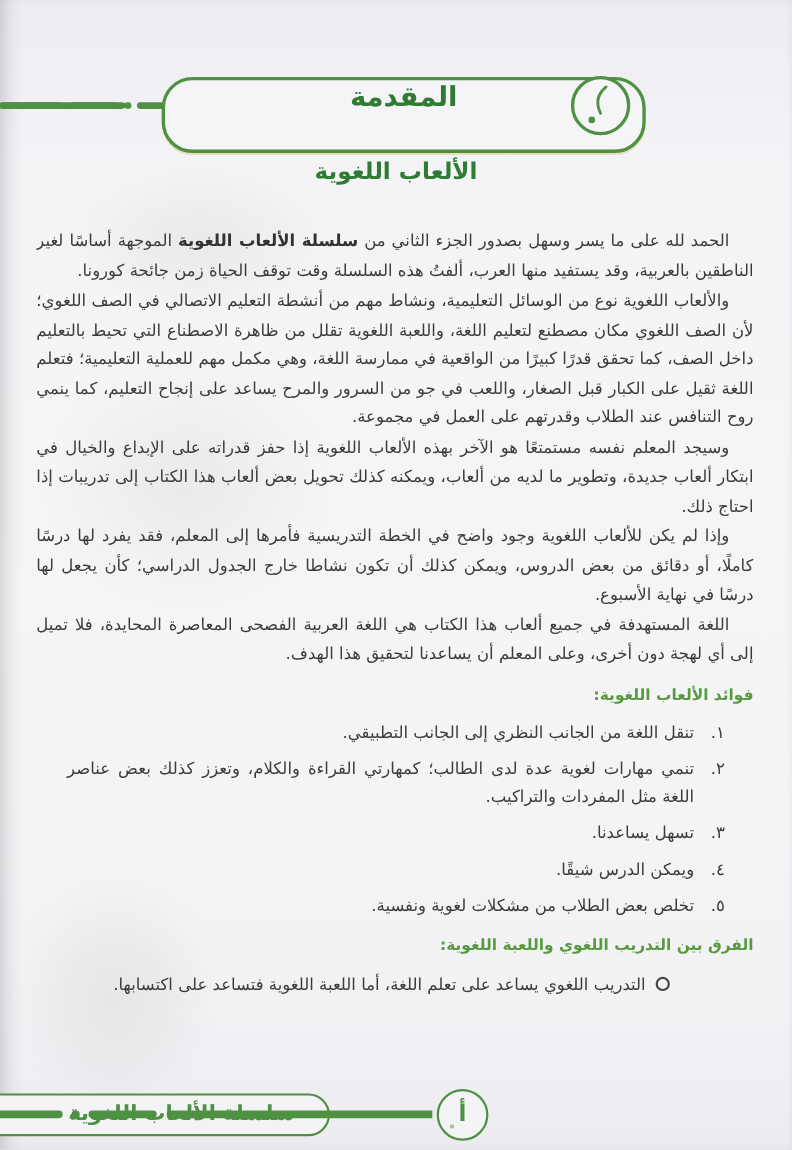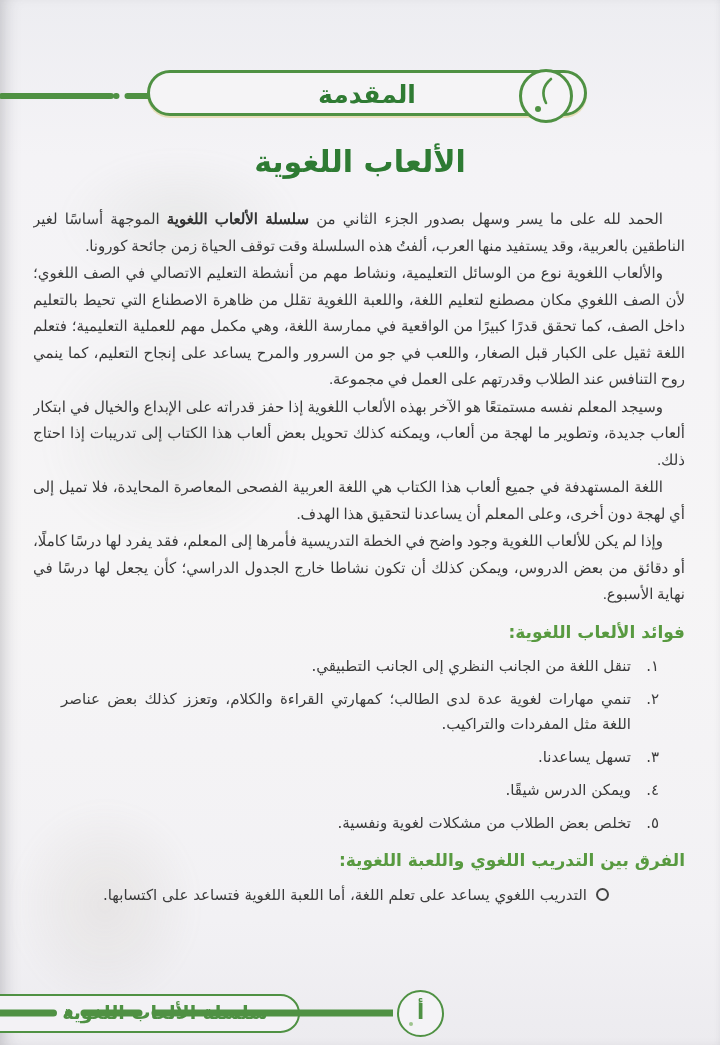--- a/index.html
+++ b/index.html
@@ -24,53 +24,53 @@
     background:radial-gradient(ellipse at center, rgba(130,140,125,.09), transparent 70%); }
   .bleed-3 { top:800px; right:520px; width:190px; height:210px;
     background:radial-gradient(ellipse at center, rgba(150,140,120,.12), transparent 70%); }
 
   
   .h-line-left {
     position:absolute; top:93px; right:606px; left:0;
     height:6px; border-radius:3px; background:var(--green);
   }
   .intro-pill {
-    position:absolute; top:70px; left:147px; width:440px; height:46px;
+    position:absolute; top:70px; left:147px; width:440px; height:69px;
     border:3px solid var(--green); border-radius:28px;
     background:#f5f4f6;
     box-shadow:0 2px 0 rgba(214,198,110,.45);
-    display:flex; align-items:flex-end; justify-content:center;
+    display:flex; align-items:flex-start; justify-content:center;
   }
   .intro-pill .tab-label {
     font-size:25px; font-weight:bold; color:#2f7b33; letter-spacing:.5px;
     padding-bottom:4px;
   }
   .h-ornament {
     position:absolute; top:68px; left:518px; width:56px; height:56px;
   }
   .h-line-right { position:absolute; top:84px; left:0; width:150px; height:24px; }
 
   
   .doc-title {
     position:absolute; top:144px; left:0; right:0;
-    text-align:center; font-size:30px; font-weight:bold; color:#2e7b33;
+    text-align:center; font-size:21px; font-weight:bold; color:#2e7b33;
   }
 
   
   .content {
     position:absolute; top:206px; right:35px; left:33px; bottom:60px;
     direction:rtl; text-align:justify;
     font-size:15px; line-height:26.5px; color:#3b3b3b;
     overflow:hidden;
   }
-  .content p { text-indent:22px; margin-bottom:1px;font-family:Liberation Serif, serif; }
+  .content p { text-indent:22px; margin-bottom:1px; }
   .content p b { font-weight:bold; color:#333; }
 
   .sec-heading {
-    color:#589a40; font-weight:bold; font-size:17px;
+    color:#589a40; font-weight:bold; font-size:14px;
     margin-top:11px; margin-bottom:9px; text-indent:0;
   }
   .num-list { margin-bottom:2px; }
   .num-item { display:flex; padding-right:26px; line-height:25px; margin-bottom:8px; }
   .num-item .num { flex:none; width:28px; color:#3b3b3b; }
   .num-item .txt { flex:1; text-align:justify;margin-left:28px; }
 
   .bullet-list { }
   .bullet-item { display:flex; padding-right:76px; line-height:25px; margin-bottom:7px; }
   .bullet-item .dot {
@@ -132,23 +132,23 @@
     </svg>
   </div>
 
   <div class="doc-title">الألعاب اللغوية</div>
 
   <div class="content">
 
     <p><span>الحمد لله على ما يسر وسهل بصدور الجزء الثاني من </span><b>سلسلة الألعاب اللغوية</b><span> الموجهة أساسًا لغير الناطقين بالعربية، وقد يستفيد منها العرب، ألفتُ هذه السلسلة وقت توقف الحياة زمن جائحة كورونا.</span></p>
 
     <p>والألعاب اللغوية نوع من الوسائل التعليمية، ونشاط مهم من أنشطة التعليم الاتصالي في الصف اللغوي؛ لأن الصف اللغوي مكان مصطنع لتعليم اللغة، واللعبة اللغوية تقلل من ظاهرة الاصطناع التي تحيط بالتعليم داخل الصف، كما تحقق قدرًا كبيرًا من الواقعية في ممارسة اللغة، وهي مكمل مهم للعملية التعليمية؛ فتعلم اللغة ثقيل على الكبار قبل الصغار، واللعب في جو من السرور والمرح يساعد على إنجاح التعليم، كما ينمي روح التنافس عند الطلاب وقدرتهم على العمل في مجموعة.</p>
-    <p>وسيجد المعلم نفسه مستمتعًا هو الآخر بهذه الألعاب اللغوية إذا حفز قدراته على الإبداع والخيال في ابتكار ألعاب جديدة، وتطوير ما لهجة من ألعاب، ويمكنه كذلك تحويل بعض ألعاب هذا الكتاب إلى تدريبات إذا احتاج ذلك.</p>
+    <p>وسيجد المعلم نفسه مستمتعًا هو الآخر بهذه الألعاب اللغوية إذا حفز قدراته على الإبداع والخيال في ابتكار ألعاب جديدة، وتطوير ما لديه من ألعاب، ويمكنه كذلك تحويل بعض ألعاب هذا الكتاب إلى تدريبات إذا احتاج ذلك.</p>
+    <p>وإذا لم يكن للألعاب اللغوية وجود واضح في الخطة التدريسية فأمرها إلى المعلم، فقد يفرد لها درسًا كاملًا، أو دقائق من بعض الدروس، ويمكن كذلك أن تكون نشاطا خارج الجدول الدراسي؛ كأن يجعل لها درسًا في نهاية الأسبوع.</p>
     <p>اللغة المستهدفة في جميع ألعاب هذا الكتاب هي اللغة العربية الفصحى المعاصرة المحايدة، فلا تميل إلى أي لهجة دون أخرى، وعلى المعلم أن يساعدنا لتحقيق هذا الهدف.</p>
-    <p>وإذا لم يكن للألعاب اللغوية وجود واضح في الخطة التدريسية فأمرها إلى المعلم، فقد يفرد لها درسًا كاملًا، أو دقائق من بعض الدروس، ويمكن كذلك أن تكون نشاطا خارج الجدول الدراسي؛ كأن يجعل لها درسًا في نهاية الأسبوع.</p>
 
     <div class="sec-heading">فوائد الألعاب اللغوية:</div>
 
     <div class="num-list">
       <div class="num-item">
         <span class="num">١.</span>
         <span class="txt">تنقل اللغة من الجانب النظري إلى الجانب التطبيقي.</span>
       </div>
       <div class="num-item">
         <span class="num">٢.</span>

